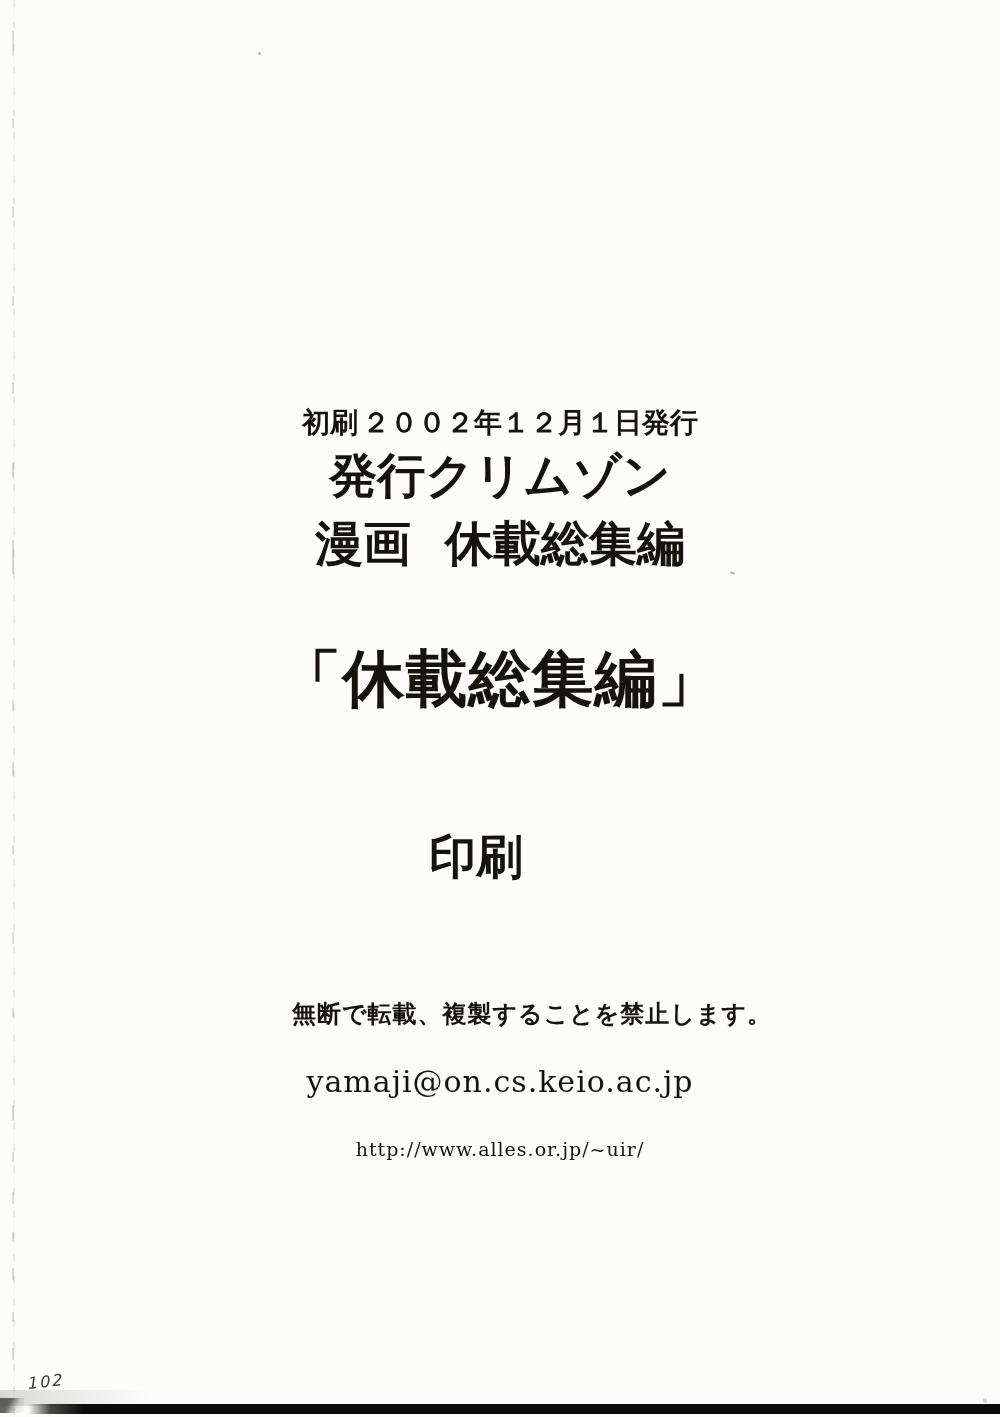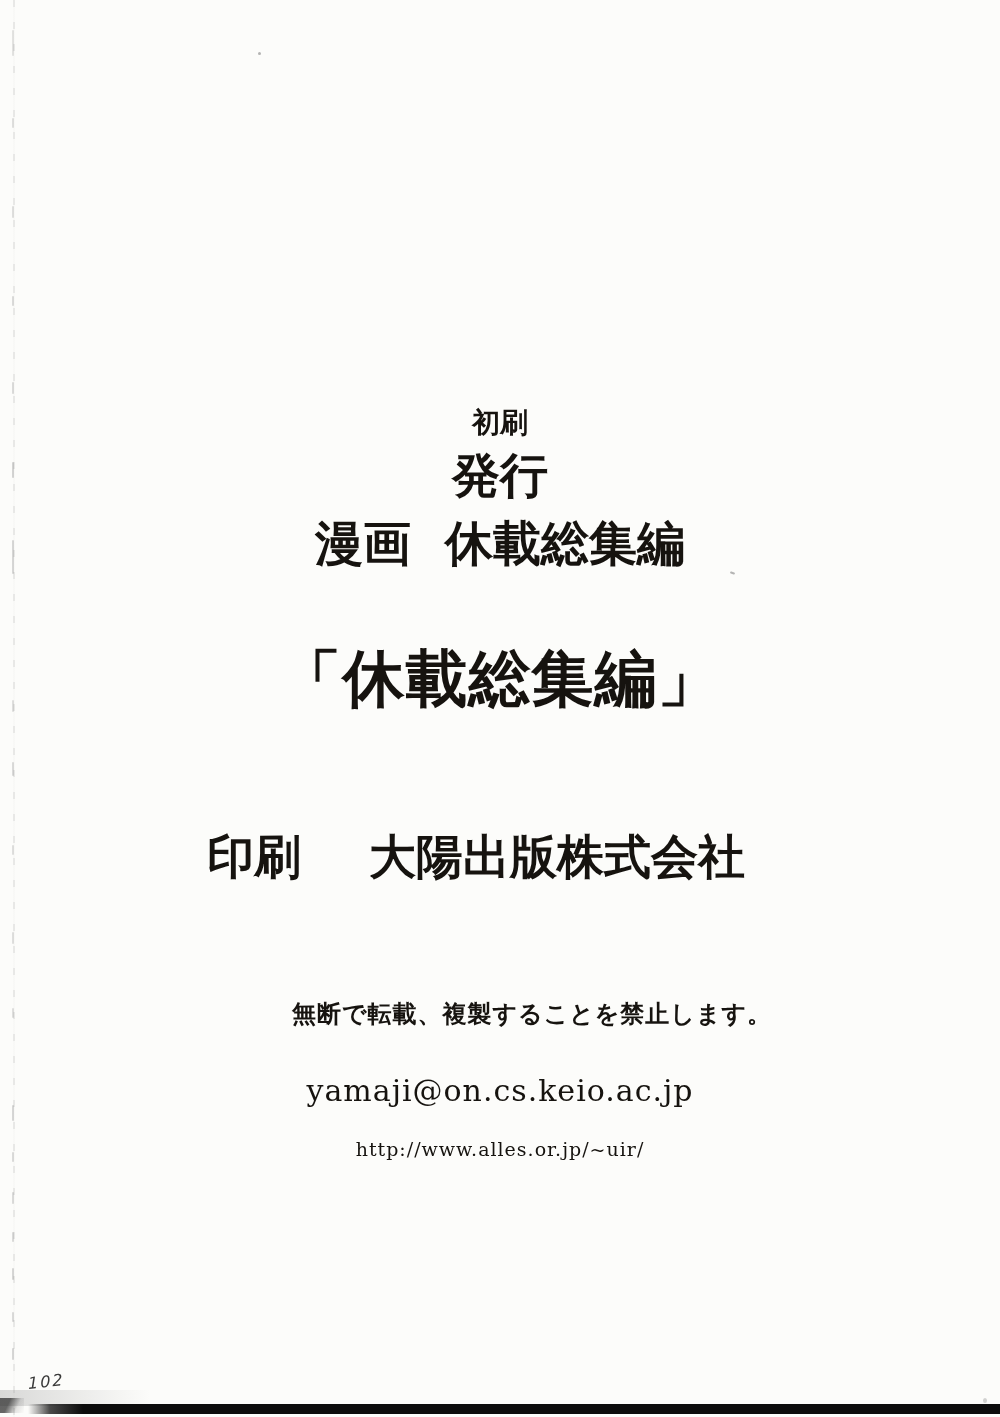--- a/index.html
+++ b/index.html
@@ -29,21 +29,21 @@
     font-family: "DejaVu Serif", "Liberation Serif", serif;
     font-weight: 700;
   }
 
   .first-print { top: 404px; font-size: 28px; letter-spacing: 0px; gap: 4px; }
   .publisher   { top: 444px; font-size: 48px; }
   .artist      { top: 512px; font-size: 48px; gap: 34px; }
   .book-title  { top: 637px; font-size: 62px; letter-spacing: 1px; }
   .printer     { top: 826px; font-size: 47px; gap: 68px; margin-left: -24px; }
   .rights      { top: 998px; font-size: 24px; font-weight: 700; letter-spacing: 1px; margin-left: 32px; }
-  .email       { top: 1064px; font-size: 30px; font-weight: 400; letter-spacing: 1px; margin-top: 9px; }
+  .email       { top: 1064px; font-size: 30px; font-weight: 400; letter-spacing: 1px; }
   .url         { top: 1138px; font-size: 19px; font-weight: 400; letter-spacing: 1px; }
 
   
   .pagenum {
     position: absolute;
     left: 28px;
     top: 1372px;
     font-family: "DejaVu Sans", "Liberation Sans", sans-serif;
     font-style: italic;
     font-size: 16px;
@@ -116,38 +116,39 @@
   <div class="dash" style="top:1312px;height:10px;opacity:.45"></div>
   <div class="dash" style="top:1348px;height:12px;opacity:.5"></div>
   <div class="speck" style="left:258px;top:52px;width:3px;height:3px"></div>
   <div class="speck" style="left:730px;top:572px;width:5px;height:2px;border-radius:1px;transform:rotate(20deg)"></div>
   <div class="speck" style="left:983px;top:1398px;width:4px;height:5px;opacity:.6"></div>
 
   <div>
 
     <div class="line first-print jp-bold">
       <span>初刷</span>
+      <span>２００２年１２月１日発行</span>
     </div>
 
     <div class="line publisher jp-bold">
       <span>発行</span>
+      <span>クリムゾン</span>
     </div>
 
     <div class="line artist jp-bold">
       <span>漫画</span>
       <span>休載総集編</span>
     </div>
 
     <div class="line book-title jp-bold">
       <span>「休載総集編」</span>
     </div>
 
     <div class="line printer jp-bold">
       <span>印刷</span>
-      <span>大陽出版株式会社</span>
     </div>
 
     <div class="line rights">
       <span>無断で転載、複製することを禁止します。</span>
     </div>
 
     <div class="line email">
       <span>yamaji@on.cs.keio.ac.jp</span>
     </div>
 

